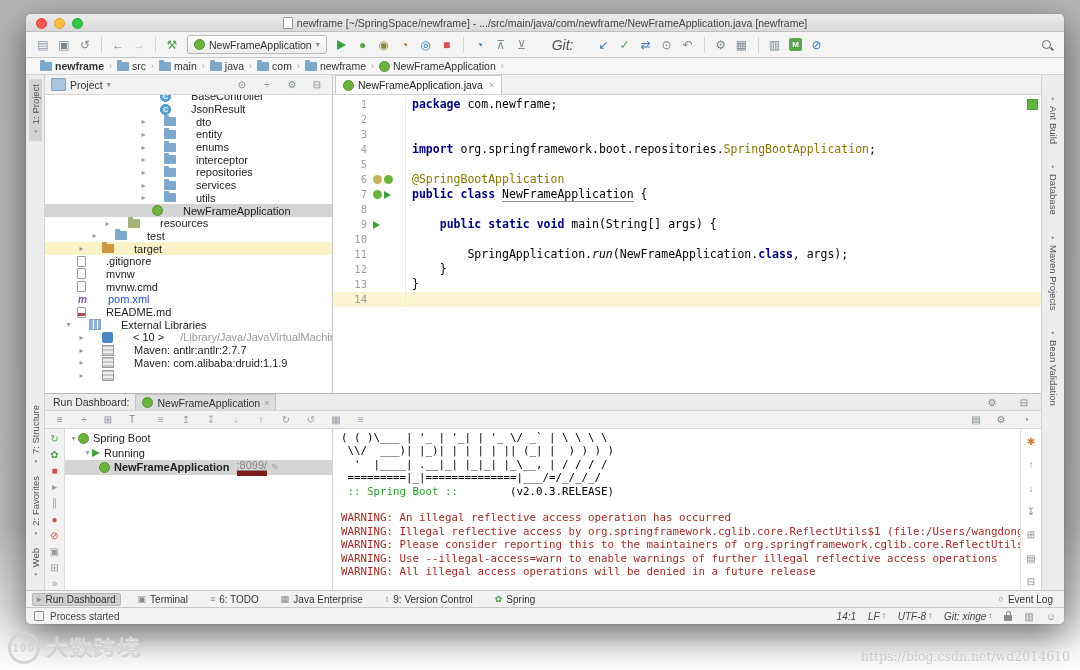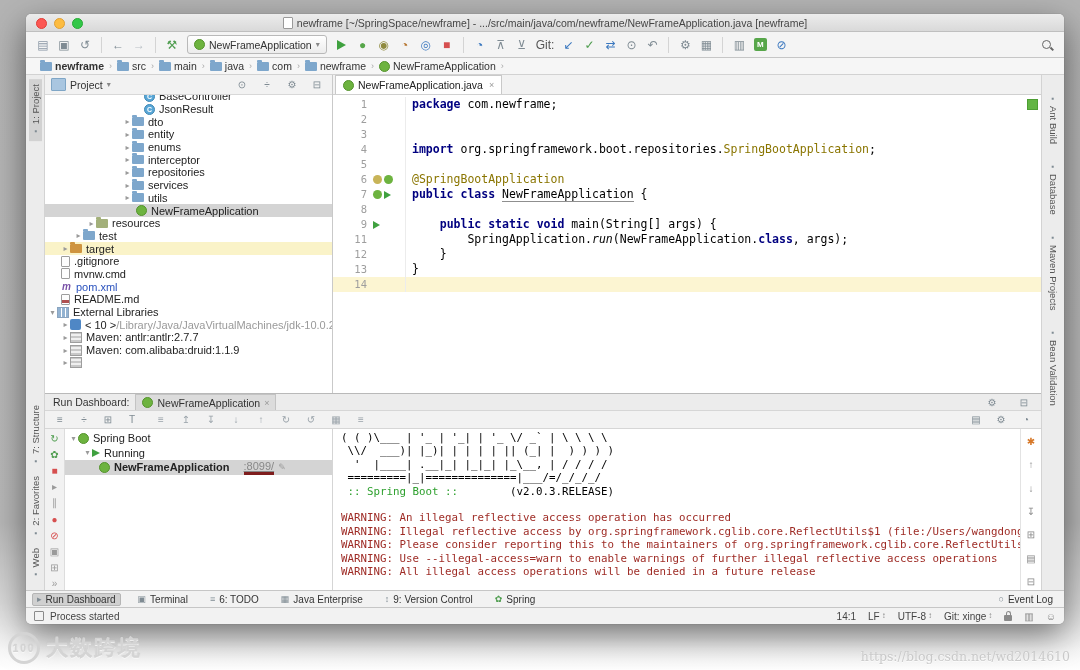--- a/index.html
+++ b/index.html
@@ -50,21 +50,21 @@
   .vlabel.active{background:#d2d2d2;}
   .vlabel .mini{font-size:8px;color:#7f8b93;}
   .center-col{flex:1;display:flex;flex-direction:column;min-width:0;}
   .main-row{flex:1;display:flex;min-height:0;}
   
   .proj{width:287px;flex:0 0 287px;background:#fff;border-right:1px solid #c9c9c9;display:flex;flex-direction:column;min-height:0;}
   .proj-head{height:19px;flex:0 0 19px;background:#f2f2f2;border-bottom:1px solid #d8d8d8;display:flex;align-items:center;padding:0 6px;gap:4px;font-size:10.5px;color:#333;}
   .proj-head .ph-ic{width:13px;height:11px;background:#a9c6e0;border:1px solid #7fa6c6;border-radius:1px;}
   .ph-btns{margin-left:auto;display:flex;gap:7px;color:#7f8b93;font-size:11px;}
   .tree{flex:1;overflow:hidden;padding-top:1px;font-size:11px;color:#222;}
-  .trow{height:12.7px;display:flex;align-items:center;white-space:nowrap;}
+  .trow{height:12.7px;display:flex;align-items:center;white-space:nowrap;gap:16px;}
   .trow .arr{width:9px;font-size:8px;color:#9a9a9a;display:inline-block;text-align:center;flex:0 0 9px;}
   .trow .lbl{margin-left:4px;}
   .trow .sub{color:#9a9a9a;}
   .trow.sel{background:#d4d4d4;}
   
   .ti{display:inline-flex;align-items:center;justify-content:center;flex:0 0 auto;}
   .ti-folder{position:relative;width:12px;height:9px;background:#7ea7cc;border-radius:1px;}
   .ti-folder::before{content:"";position:absolute;top:-2px;left:0;width:5px;height:2px;background:inherit;border-radius:1px 1px 0 0;}
   .ti-folder.tgt{background:#cf9440;}
   .ti-folder.res{background:#a3b07a;}
@@ -112,35 +112,35 @@
   .csq{width:9px;height:9px;background:#7f9bbd;border-radius:1px;display:inline-block;}
   .csq.ep{background:#e08f3c;border-radius:50%;}
   .rd-body{flex:1;display:flex;min-height:0;}
   .rd-left{width:287px;flex:0 0 287px;display:flex;border-right:1px solid #d5d5d5;min-height:0;}
   .rd-strip{width:19px;flex:0 0 19px;background:#f2f2f2;border-right:1px solid #ddd;display:flex;flex-direction:column;align-items:center;padding-top:3px;gap:4px;font-size:10px;}
   .rd-tree{flex:1;padding-top:2px;font-size:11px;color:#222;overflow:hidden;}
   .rd-row{height:14.5px;display:flex;align-items:center;white-space:nowrap;}
   .rd-row.sel{background:#d4d4d4;}
   .rd-row .arr{width:9px;font-size:8px;color:#9a9a9a;text-align:center;flex:0 0 9px;}
   .rd-row .lbl{margin-left:4px;}
-  .rd-row .link{color:#888;border-bottom:3px solid #7f1d1d;margin-left:14px;text-decoration:underline;}
+  .rd-row .link{color:#888;border-bottom:5px solid #7f1d1d;margin-left:7px;text-decoration:underline;}
   .rd-row .pencil{color:#9a9a9a;font-size:9px;margin-left:4px;}
   .gplay{width:0;height:0;border-left:8px solid #3fa13f;border-top:4.5px solid transparent;border-bottom:4.5px solid transparent;display:inline-block;}
   .console{flex:1;display:flex;min-width:0;background:#fff;}
   .cons-text{flex:1;font-family:"DejaVu Sans Mono",monospace;font-size:10.8px;line-height:13.4px;padding:2px 0 0 8px;overflow:hidden;white-space:pre;}
   .cl-b{color:#000;} .cl-g{color:#2ea02e;} .cl-w{color:#9e2b25;}
   .cons-side{width:20px;flex:0 0 20px;border-left:1px solid #e3e3e3;display:flex;flex-direction:column;align-items:center;padding-top:4px;gap:7px;font-size:11px;color:#8a8a8a;}
   
   .toolwin-bar{height:16px;flex:0 0 16px;background:#f2f2f2;border-top:1px solid #c6c6c6;display:flex;align-items:center;padding:0 6px;gap:12px;font-size:10px;color:#333;}
   .tw-item{display:flex;align-items:center;gap:4px;padding:1px 5px;border-radius:2px;}
   .tw-item.active{background:#d0d0d0;border:1px solid #b5b5b5;padding:0 4px;}
   .tw-item .ic10{font-size:9px;color:#7f8b93;}
   .statusbar{height:16px;flex:0 0 16px;background:#f2f2f2;border-top:1px solid #c6c6c6;display:flex;align-items:center;padding:0 8px;font-size:10px;color:#444;}
   .statusbar .right{margin-left:auto;display:flex;align-items:center;gap:12px;}
-  .sw{display:flex;align-items:flex-start;gap:2px;}
+  .sw{display:flex;align-items:flex-start;gap:2px;font-style:italic;}
   .sw .ud{font-size:8px;color:#888;}
   .sq-ic{width:8px;height:8px;border:1px solid #8a8a8a;border-radius:1px;display:inline-block;}
   .i-lock{position:relative;width:8px;height:6px;background:#8a8a8a;border-radius:1px;display:inline-block;margin-top:3px;}
   .i-lock::before{content:"";position:absolute;top:-4px;left:1.5px;width:5px;height:4px;border:1.3px solid #8a8a8a;border-bottom:none;border-radius:3px 3px 0 0;box-sizing:border-box;}
   
   .wm{position:absolute;left:8px;bottom:6px;display:flex;align-items:center;gap:6px;color:#d4d4d4;
       font-weight:bold;font-size:22px;letter-spacing:2px;text-shadow:0 1px 1px rgba(255,255,255,.8),0 0 1px rgba(120,120,120,.35);}
   .wm-logo{width:26px;height:26px;border:3px solid #d4d4d4;border-radius:50%;display:flex;align-items:center;justify-content:center;font-size:10px;color:#d4d4d4;}
   .wm-url{position:absolute;right:10px;bottom:6px;font-family:"DejaVu Serif",serif;font-size:12.5px;color:#c9c9c9;text-shadow:0 1px 0 rgba(255,255,255,.7);}
 </style>
@@ -180,21 +180,21 @@
       </span>
       <span class="tbi" style="color: rgb(87, 166, 74);">●</span>
       <span class="tbi" style="color: rgb(143, 138, 62);">◉</span>
       <span class="tbi" style="color: rgb(181, 116, 46);">◔</span>
       <span class="tbi" style="color: rgb(59, 120, 191);">◎</span>
       <span class="tbi" style="color: rgb(214, 79, 79);">■</span>
       <span class="sep"></span>
       <span class="tbi" style="color: rgb(59, 120, 191);">◔</span>
       <span class="tbi" style="color: rgb(127, 139, 147);">⊼</span>
       <span class="tbi" style="color: rgb(127, 139, 147);">⊻</span>
-      <span style="color: rgb(85, 85, 85); font-size: 12px; margin: 0px 2px;">Git:</span>
+      <span style="color: rgb(85, 85, 85); font-size: 14px; margin: 0px 18px; font-style: italic;">Git:</span>
       <span class="tbi" style="color: rgb(59, 120, 191);">↙</span>
       <span class="tbi" style="color: rgb(79, 157, 79);">✓</span>
       <span class="tbi" style="color: rgb(59, 120, 191);">⇄</span>
       <span class="tbi" style="color: rgb(127, 139, 147);">⊙</span>
       <span class="tbi" style="color: rgb(127, 139, 147);">↶</span>
       <span class="sep"></span>
       <span class="tbi" style="color: rgb(127, 139, 147);">⚙</span>
       <span class="tbi" style="color: rgb(127, 139, 147);">▦</span>
       <span class="sep"></span>
       <span class="tbi" style="color: rgb(127, 139, 147);">▥</span>
@@ -358,20 +358,25 @@
                 <span class="lbl">target</span>
               </div>
               <div class="trow">
                 <span style="display: inline-block; flex: 0 0 16px;"></span>
                 <span class="ti ti-doc"></span>
                 <span class="lbl">.gitignore</span>
               </div>
               <div class="trow">
                 <span style="display: inline-block; flex: 0 0 16px;"></span>
                 <span class="ti ti-doc"></span>
+                <span class="lbl">mvnw</span>
+              </div>
+              <div class="trow">
+                <span style="display: inline-block; flex: 0 0 16px;"></span>
+                <span class="ti ti-doc"></span>
                 <span class="lbl">mvnw.cmd</span>
               </div>
               <div class="trow">
                 <span style="display: inline-block; flex: 0 0 16px;"></span>
                 <span class="ti ti-pom">m</span>
                 <span class="lbl" style="color: rgb(42, 82, 190);">pom.xml</span>
               </div>
               <div class="trow">
                 <span style="display: inline-block; flex: 0 0 16px;"></span>
                 <span class="ti ti-doc md"></span>
@@ -421,20 +426,21 @@
           <div class="code" id="codeArea">
               <div class="cline"><span class="gut-num">1</span><span class="gut-ic"></span><span class="gut-fold"></span><span><span class="seg-k">package</span><span class="seg-p"> com.newframe;</span></span></div>
               <div class="cline"><span class="gut-num">2</span><span class="gut-ic"></span><span class="gut-fold"></span><span></span></div>
               <div class="cline"><span class="gut-num">3</span><span class="gut-ic"></span><span class="gut-fold"></span></div>
               <div class="cline"><span class="gut-num">4</span><span class="gut-ic"></span><span class="gut-fold"></span><span><span class="seg-k">import</span><span class="seg-p"> org.springframework.boot.repositories.</span><span class="seg-a">SpringBootApplication</span><span class="seg-p">;</span></span></div>
               <div class="cline"><span class="gut-num">5</span><span class="gut-ic"></span><span class="gut-fold"></span><span></span></div>
               <div class="cline"><span class="gut-num">6</span><span class="gut-ic"><span class="gi ann"></span><span class="gi leaf"></span></span><span class="gut-fold"></span><span><span class="seg-a">@SpringBootApplication</span></span></div>
               <div class="cline"><span class="gut-num">7</span><span class="gut-ic"><span class="gi leaf"></span><span class="gi-play"></span></span><span class="gut-fold"></span><span><span class="seg-k">public class</span><span class="seg-p"> </span><span class="seg-u">NewFrameApplication</span><span class="seg-p"> {</span></span></div>
               <div class="cline"><span class="gut-num">8</span><span class="gut-ic"></span><span class="gut-fold"></span><span></span></div>
               <div class="cline"><span class="gut-num">9</span><span class="gut-ic"><span class="gi-play"></span></span><span class="gut-fold"></span><span><span class="seg-p">    </span><span class="seg-k">public static void</span><span class="seg-p"> main(String[] args) {</span></span></div>
+              <div class="cline"><span class="gut-num">10</span><span class="gut-ic"></span><span class="gut-fold"></span><span></span></div>
               <div class="cline"><span class="gut-num">11</span><span class="gut-ic"></span><span class="gut-fold"></span><span><span class="seg-p">        SpringApplication.</span><span class="seg-i">run</span><span class="seg-p">(NewFrameApplication.</span><span class="seg-k">class</span><span class="seg-p">, args);</span></span></div>
               <div class="cline"><span class="gut-num">12</span><span class="gut-ic"></span><span class="gut-fold"></span><span><span class="seg-p">    }</span></span></div>
               <div class="cline"><span class="gut-num">13</span><span class="gut-ic"></span><span class="gut-fold"></span><span><span class="seg-p">}</span></span></div>
               <div class="cline caret"><span class="gut-num">14</span><span class="gut-ic"></span><span class="gut-fold"></span><span></span></div>
             </div>
           <div class="err-stripe"></div>
         </div>
       </div>
 
       <div class="rundash">

